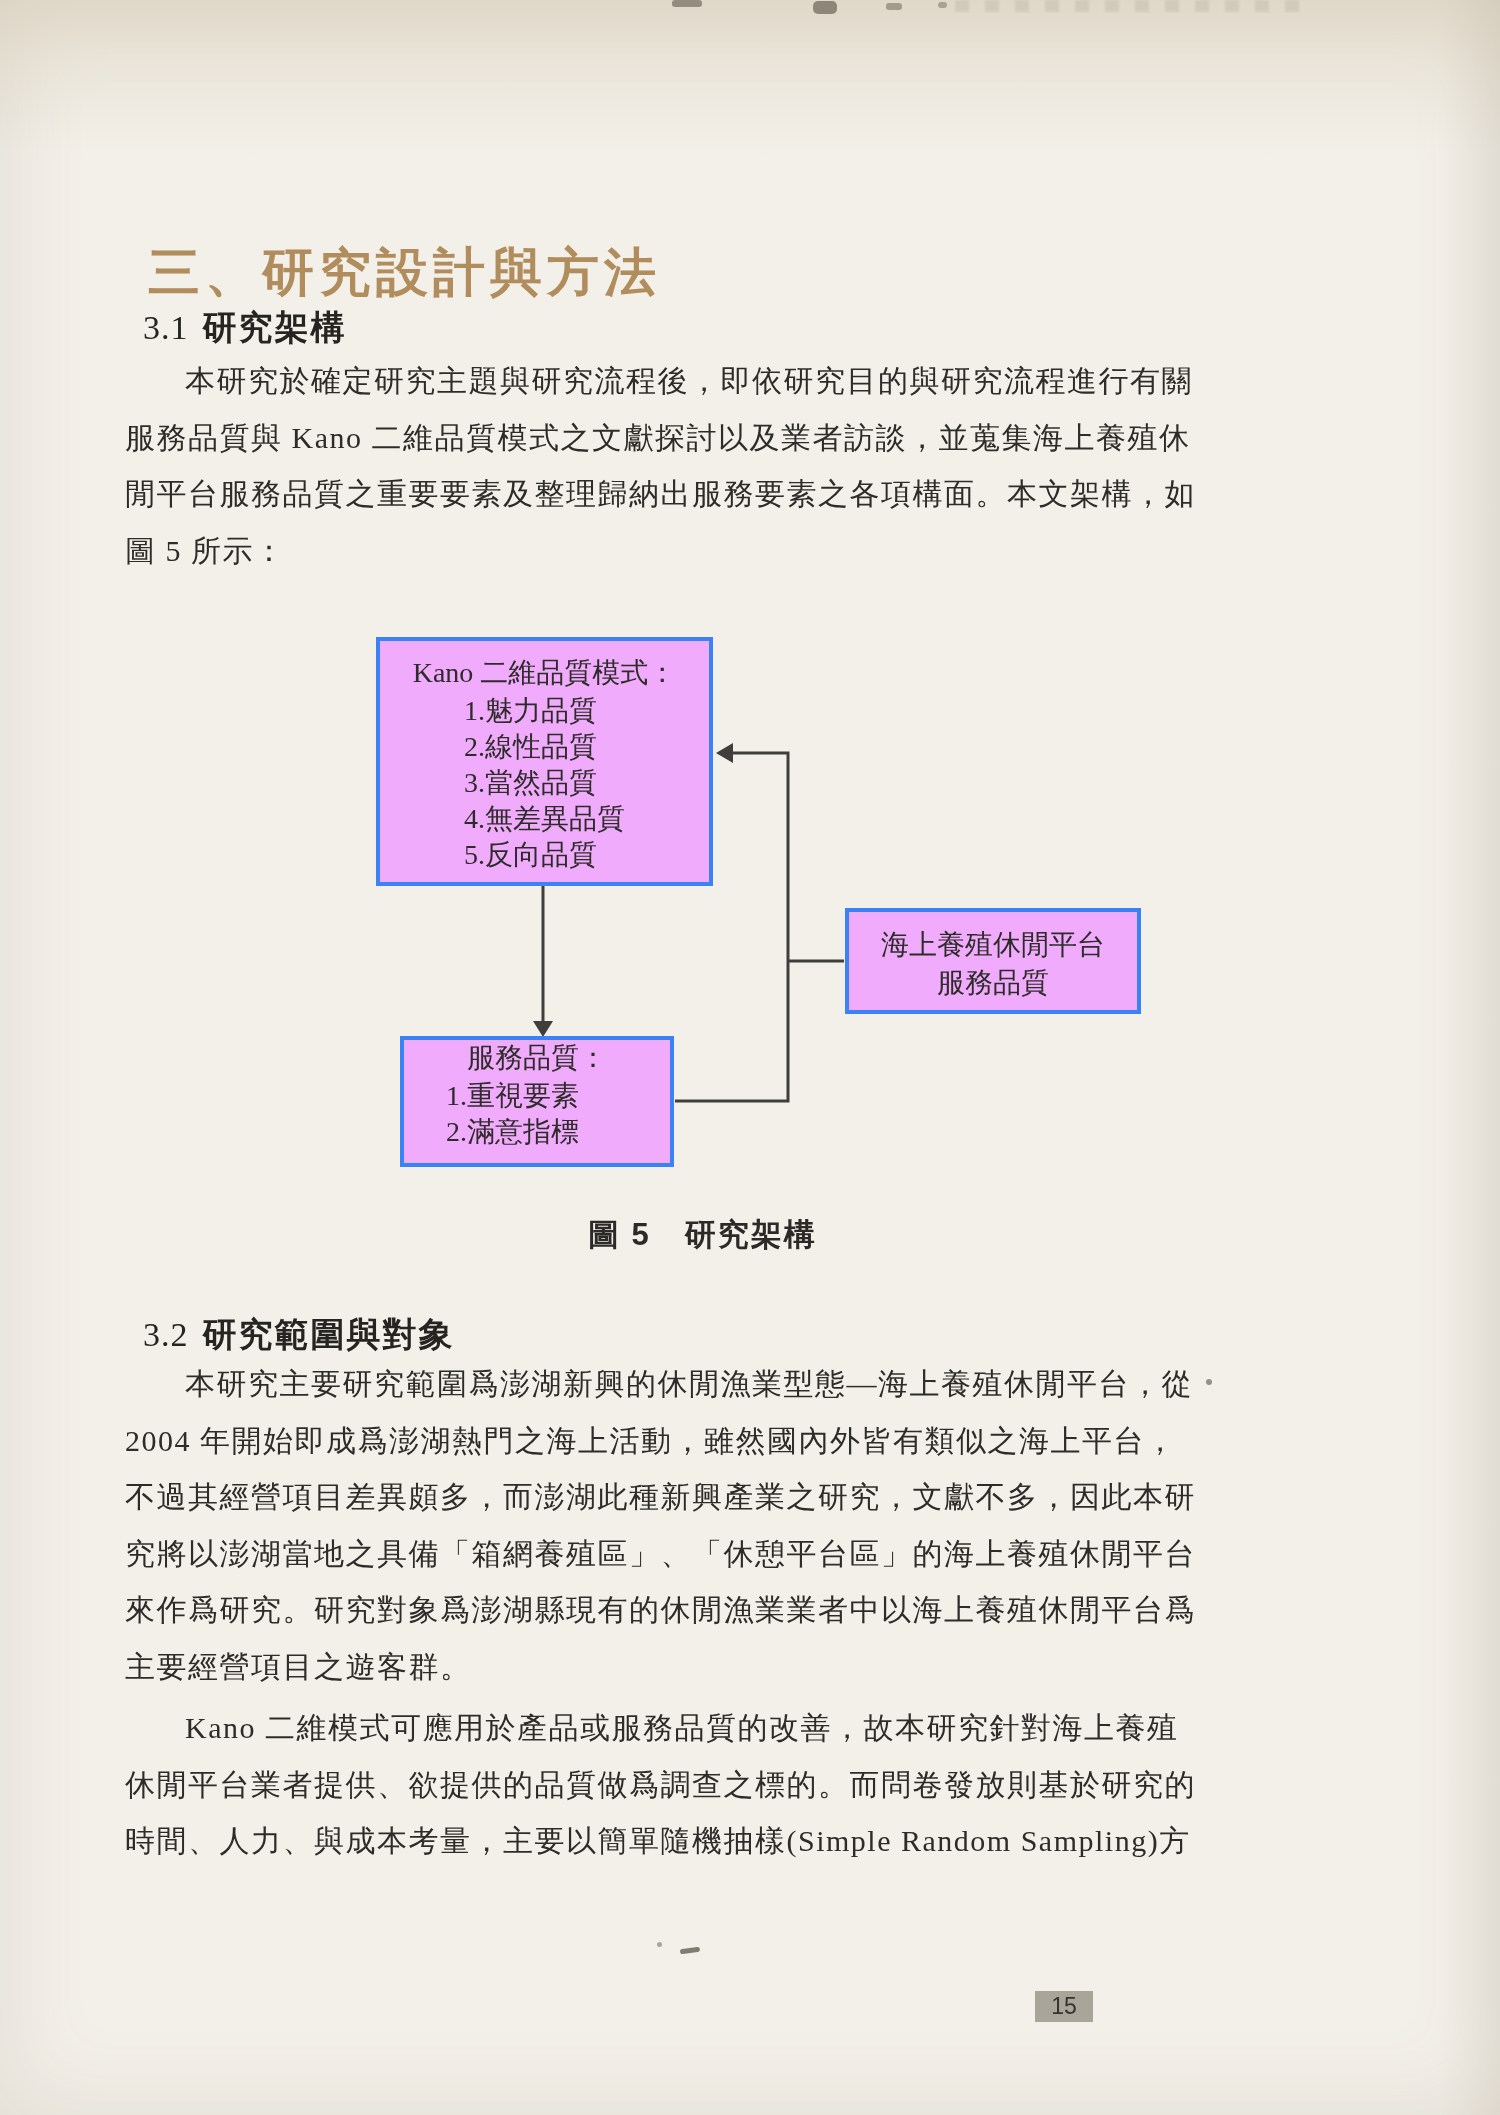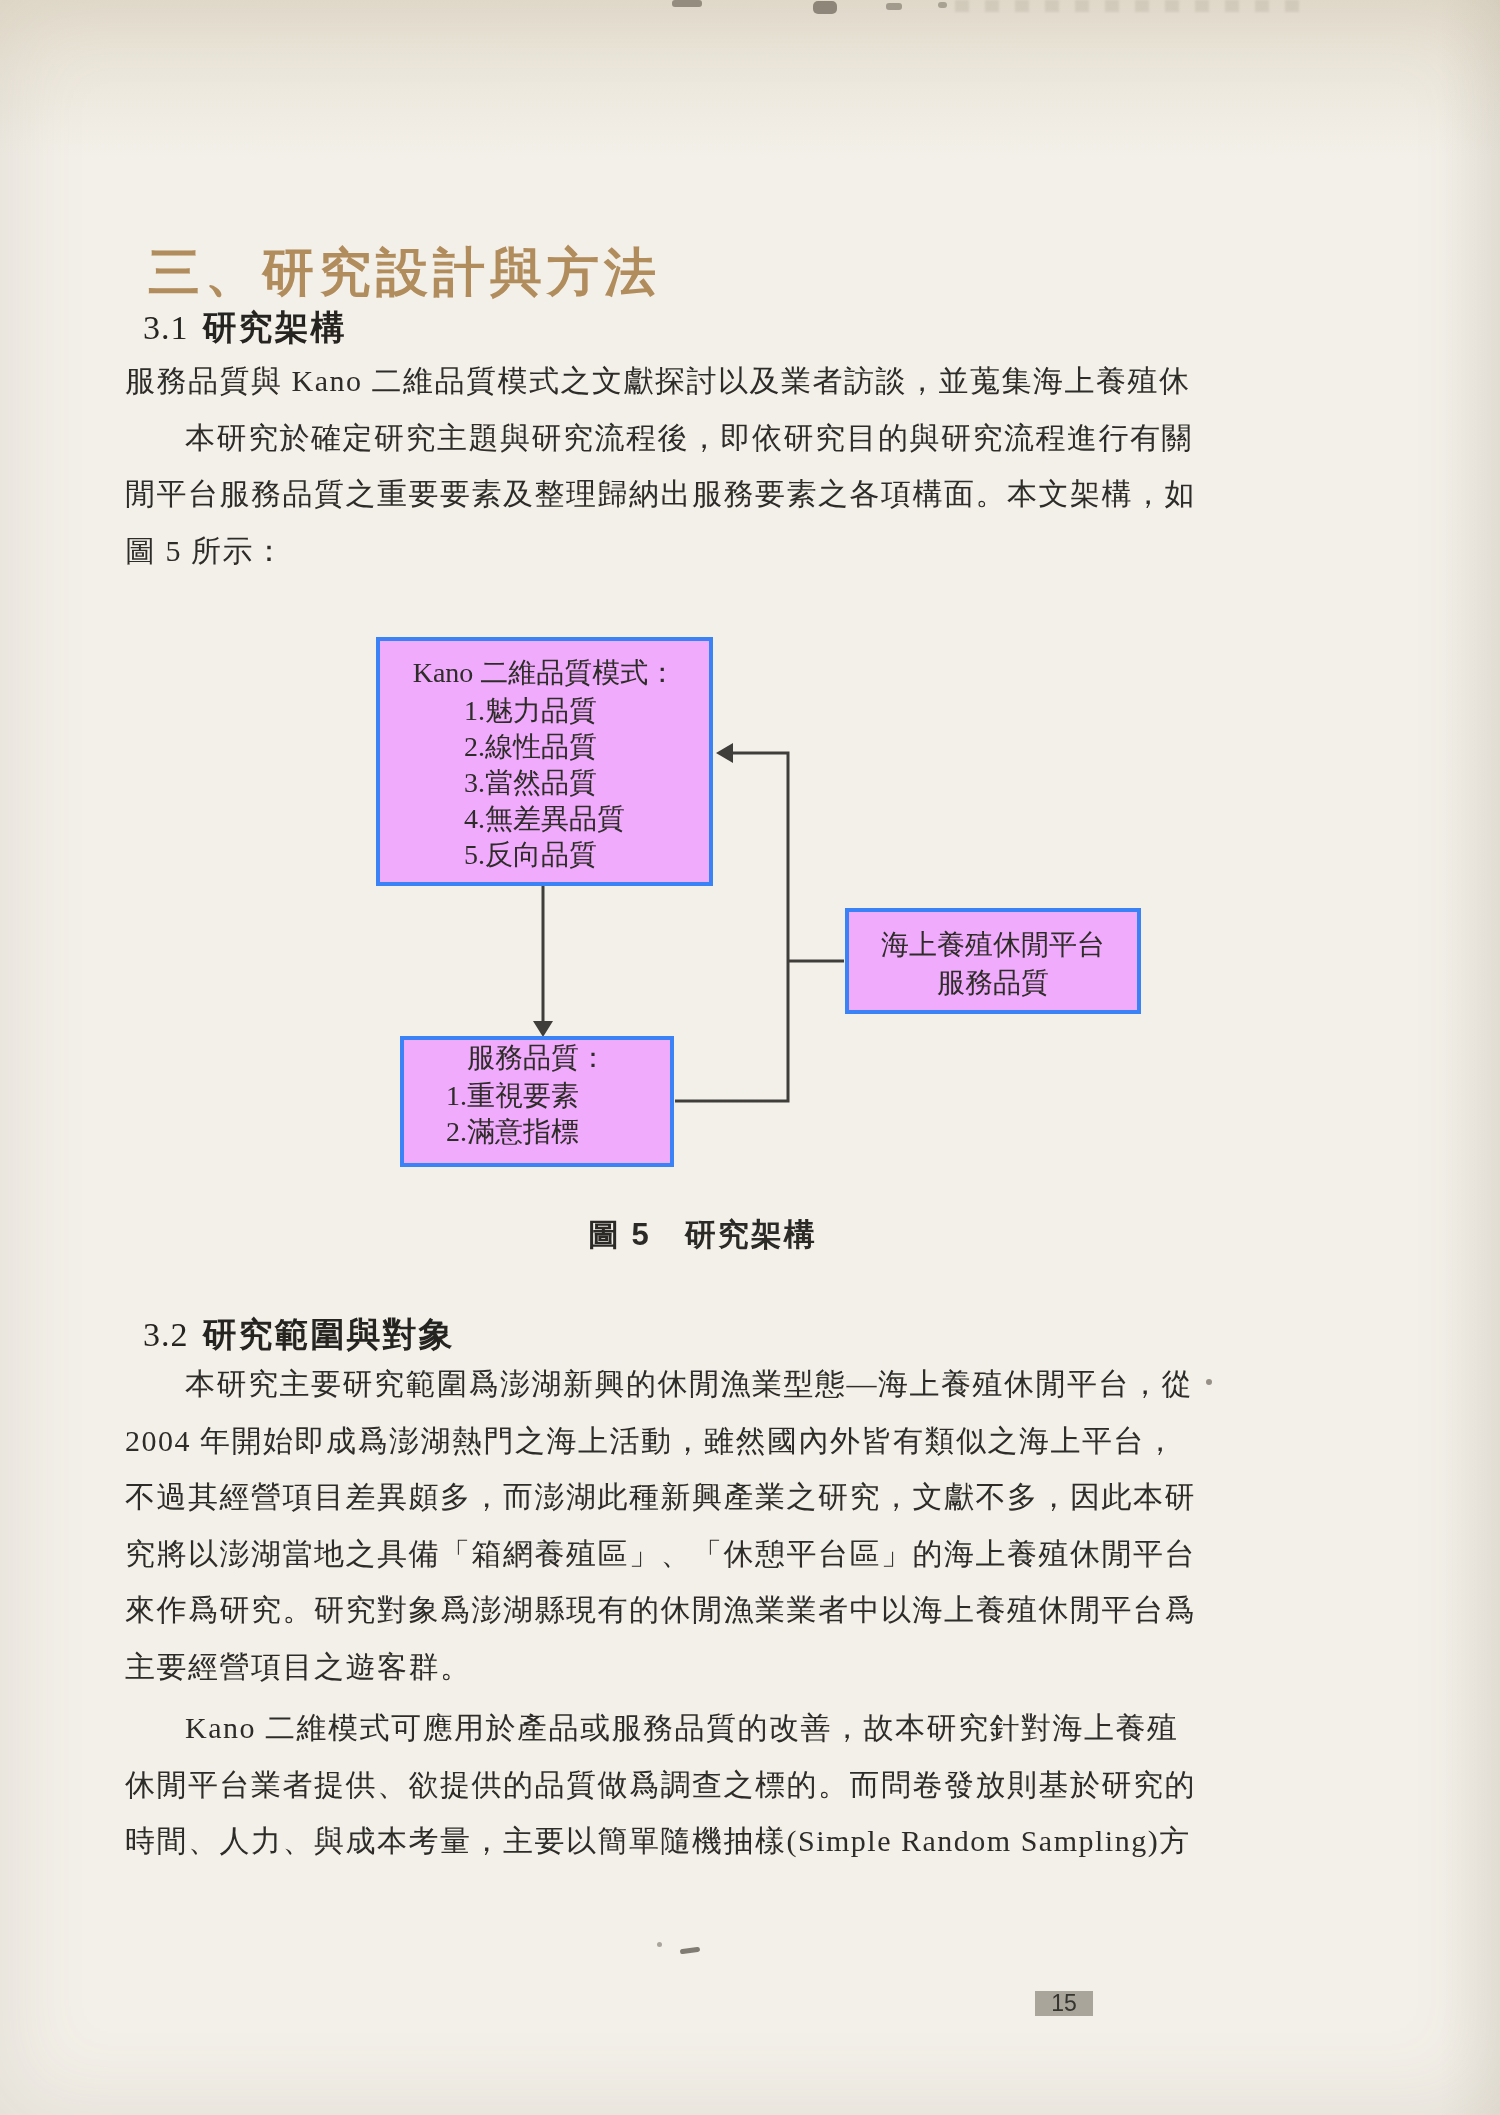--- a/index.html
+++ b/index.html
@@ -61,21 +61,21 @@
   .platform-box{left:845px;top:908px;width:296px;height:106px;padding-top:14px;line-height:38px;text-align:center;}
   .fig-caption{
     left:588px;top:1214px;
     font-family:"Liberation Sans","DejaVu Sans",sans-serif;
     font-weight:bold;font-size:31px;letter-spacing:2px;color:#2b2a27;
     white-space:nowrap;
   }
   .fig-caption .fig-title{margin-left:34px;}
   .connector-svg{left:0;top:0;pointer-events:none;}
   .page-badge{
-    left:1035px;top:1991px;width:58px;height:25px;
+    left:1035px;top:1991px;width:58px;height:31px;
     background:#a9a59a;
     font-family:"Liberation Sans","DejaVu Sans",sans-serif;
     font-size:23px;color:#35342f;
     display:flex;align-items:center;justify-content:center;
   }
   
   .smudge{position:absolute;background:#564f42;border-radius:3px;pointer-events:none;}
   .s1{left:672px;top:0;width:30px;height:7px;opacity:.55;}
   .s2{left:813px;top:1px;width:24px;height:13px;opacity:.6;border-radius:5px;}
   .s3{left:886px;top:3px;width:16px;height:7px;opacity:.45;}
@@ -103,22 +103,22 @@
   <div class="dash-artifact"></div>
   <div class="dash-dot"></div>
 
   <div class="abs section-heading">三、研究設計與方法</div>
 
   <div class="abs subheading" style="top:305px;">
     <span class="sub-num">3.1</span><span class="sub-title">研究架構</span>
   </div>
 
   <div class="abs para" style="top:353px;">
+    <span class="line indent">本研究於確定研究主題與研究流程後，即依研究目的與研究流程進行有關</span>
     <span class="line">服務品質與 Kano 二維品質模式之文獻探討以及業者訪談，並蒐集海上養殖休</span>
-    <span class="line indent">本研究於確定研究主題與研究流程後，即依研究目的與研究流程進行有關</span>
     <span class="line">閒平台服務品質之重要要素及整理歸納出服務要素之各項構面。本文架構，如</span>
     <span class="line">圖 5 所示：</span>
   </div>
 
   <svg class="abs connector-svg" width="1500" height="2115" viewBox="0 0 1500 2115">
 
     <line x1="543" y1="886" x2="543" y2="1024" stroke="#3f3e3b" stroke-width="3"></line>
     <polygon points="533,1021 553,1021 543,1037" fill="#3f3e3b"></polygon>
 
     <polyline points="675,1101 788,1101 788,753 730,753" fill="none" stroke="#3f3e3b" stroke-width="3"></polyline>

